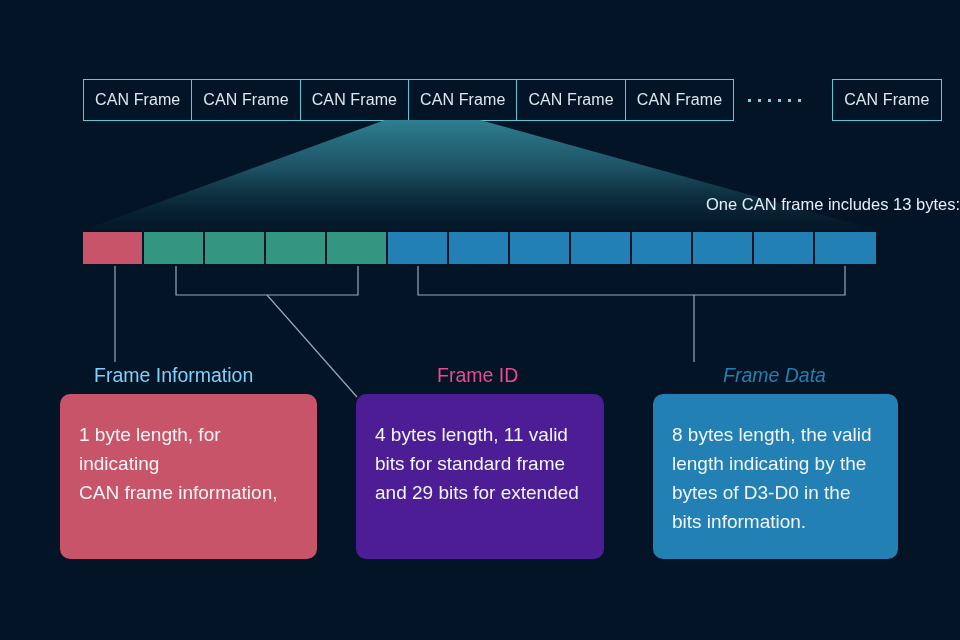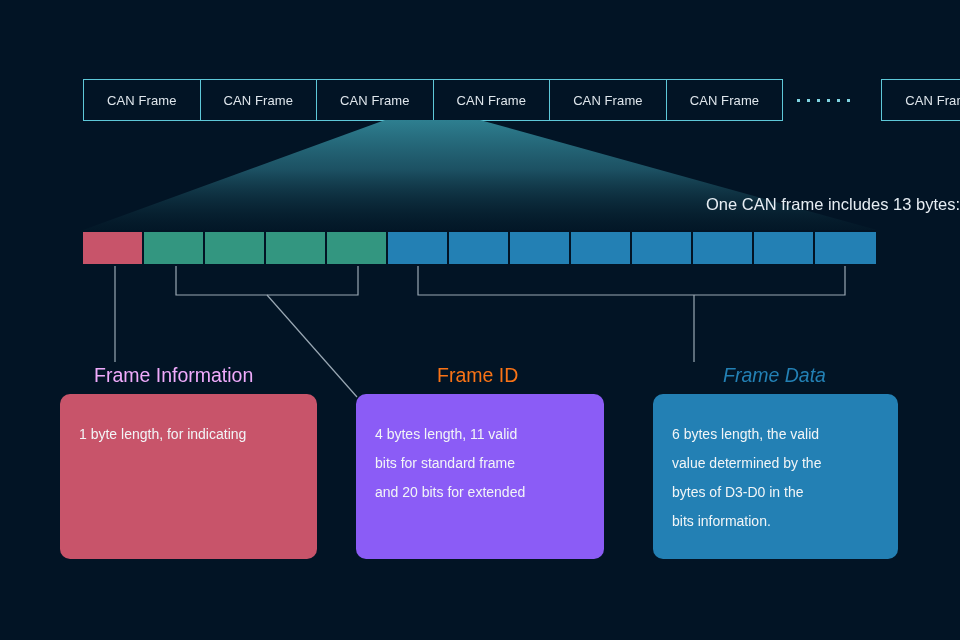--- a/index.html
+++ b/index.html
@@ -30,25 +30,25 @@
     display: flex;
     align-items: stretch;
   }
   .can-frame {
     border: 1px solid #5ec8d8;
     box-sizing: border-box;
     display: flex;
     align-items: center;
     justify-content: center;
     color: #dfe6ec;
-    font-size: 13px;
+    font-size: 16px;
     letter-spacing: .1px;
     white-space: nowrap;
     margin-right: -1px;
-    padding: 0 23px;
+    padding: 0 11px;
     min-width: 99px;
   }
   .can-frame.detached {
     margin-left: 17px;
     margin-right: 0;
   }
   .frame-ellipsis {
     width: 82px;
     display: flex;
     align-items: center;
@@ -110,36 +110,36 @@
     height: 640px;
     pointer-events: none;
   }
 
   
   .sec-heading {
     position: absolute;
     font-size: 19.5px;
     white-space: nowrap;
   }
-  #heading-info { left: 94px;  top: 364px; color: #f0abfc; }
-  #heading-id   { left: 437px; top: 364px; color: #f97316; }
+  #heading-info { left: 94px;  top: 364px; color: #7dd3fc; }
+  #heading-id   { left: 437px; top: 364px; color: #ec4899; }
   #heading-data { left: 723px; top: 364px; color: #2380b4; font-style: italic; }
 
   
   .desc-card {
     position: absolute;
     border-radius: 10px;
     box-sizing: border-box;
     padding: 26px 23px 20px 19px;
     color: #f2f5f7;
-    font-size: 14px;
+    font-size: 19px;
     line-height: 29px;
   }
   #card-info { left: 60px;  top: 394px; width: 257px; height: 165px; background: #c8546a; }
-  #card-id   { left: 356px; top: 394px; width: 248px; height: 165px; background: #8b5cf6; }
+  #card-id   { left: 356px; top: 394px; width: 248px; height: 165px; background: #4c1d95; }
   #card-data { left: 653px; top: 394px; width: 245px; height: 165px; background: #2380b4; }
   .desc-card p { margin: 0; }
 </style>
 </head>
 <body>
 
 <div id="stage">
 
   <div id="frame-row">
     <div class="can-frame">CAN Frame</div>
@@ -200,28 +200,29 @@
       <path d="M694,295 L694,362"></path>
     </g>
   </svg>
 
   <div class="sec-heading" id="heading-info">Frame Information</div>
   <div class="sec-heading" id="heading-id">Frame ID</div>
   <div class="sec-heading" id="heading-data">Frame Data</div>
 
   <div class="desc-card" id="card-info">
     <p>1 byte length,  for indicating</p>
+    <p>CAN frame information,</p>
   </div>
 
   <div class="desc-card" id="card-id">
     <p>4 bytes length, 11 valid</p>
     <p>bits for standard frame</p>
-    <p>and 20 bits for extended</p>
+    <p>and 29 bits for extended</p>
   </div>
 
   <div class="desc-card" id="card-data">
-    <p>6 bytes length, the valid</p>
-    <p>value determined by the</p>
+    <p>8 bytes length, the valid</p>
+    <p>length indicating by the</p>
     <p>bytes of D3-D0 in the</p>
     <p>bits information.</p>
   </div>
 
 </div>
 
 </body></html>

